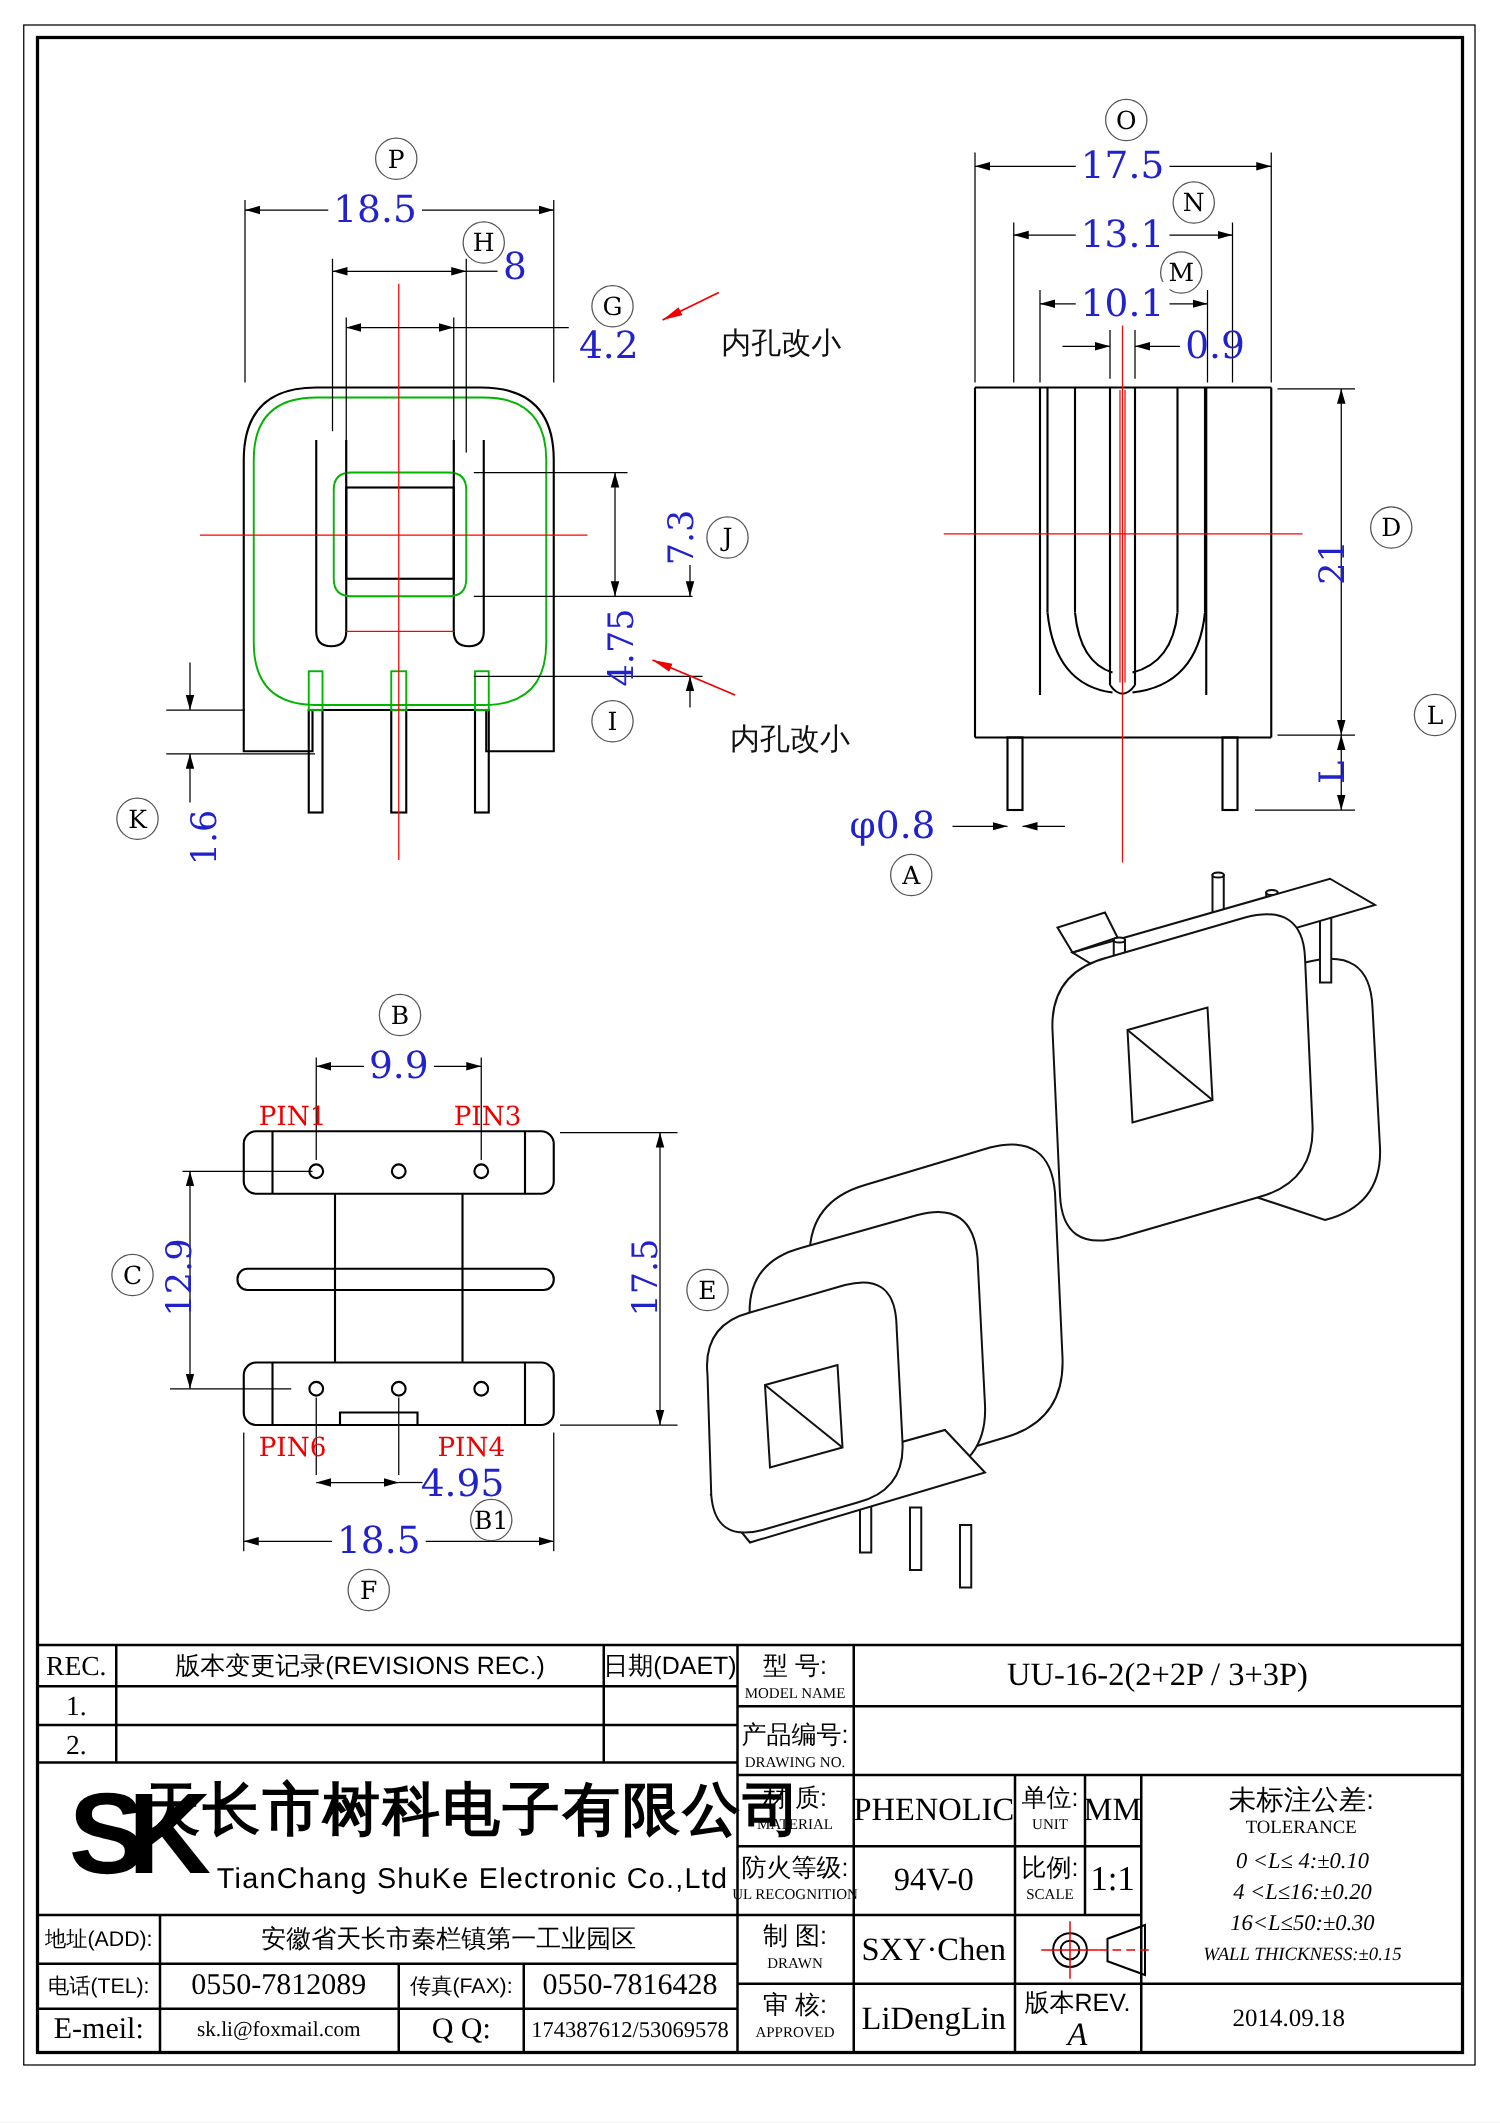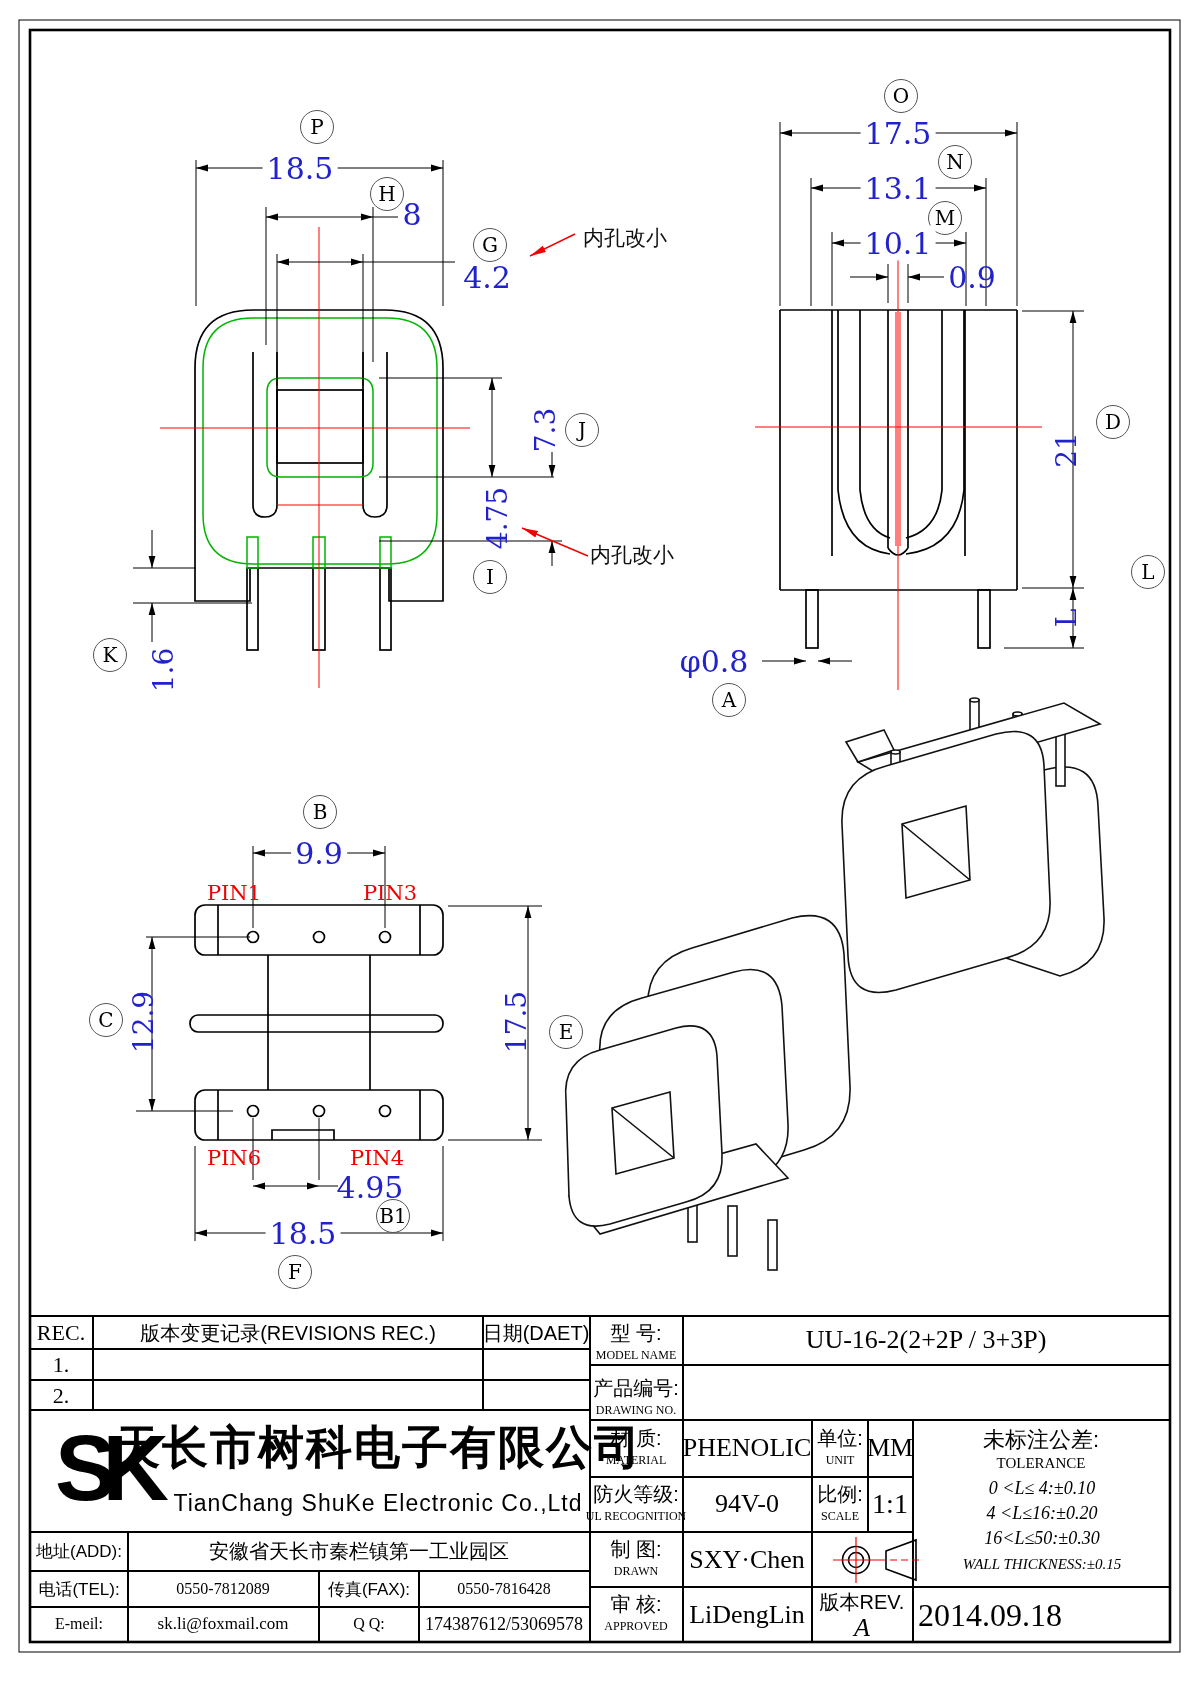--- a/index.html
+++ b/index.html
@@ -8,27 +8,27 @@
   svg{position:absolute;left:0;top:0;}
   .t{position:absolute;transform:translate(-50%,-50%);white-space:nowrap;}
   .dim{color:#2222cc;font-family:"DejaVu Serif",serif;font-size:30px;}
   .dimv{color:#2222cc;font-family:"DejaVu Serif",serif;font-size:28px;
         transform:translate(-50%,-50%) rotate(-90deg);}
   .wbg{background:#fff;padding:0 4px;}
   .circ{width:34px;height:34px;border:1.6px solid #555;border-radius:50%;
         display:flex;align-items:center;justify-content:center;
         font-family:"DejaVu Serif",serif;font-size:20px;color:#000;box-sizing:border-box;}
   .pinlbl{color:#f00000;font-family:"DejaVu Serif",serif;font-size:21px;}
-  .note{color:#111;font-size:21px;font-family:Liberation Mono, monospace;}
+  .note{color:#111;font-size:24px;font-family:Liberation Mono, monospace;margin-top:36px;}
   .tb{font-family:"Liberation Sans",sans-serif;color:#000;}
   .cn20{font-size:20px;font-family:"Liberation Sans",sans-serif;}
   .cn17{font-size:17px;font-family:"Liberation Sans",sans-serif;}
   .en12{font-size:12px;font-family:"Liberation Serif",serif;}
   .val26{font-size:26px;font-family:"Liberation Serif",serif;}
-  .val22{font-size:16px;font-family:"Liberation Serif",serif;}
+  .val22{font-size:24px;font-family:"Liberation Serif",serif;}
   .ital{font-style:italic;font-family:"Liberation Serif",serif;}
   .logo{font-family:"Liberation Sans",sans-serif;font-weight:900;font-size:92px;
         letter-spacing:-14px;color:#000;}
   .cname{font-size:46px;font-weight:600;letter-spacing:2px;font-family:"Liberation Serif",serif;}
   .ename{font-size:23px;font-family:Liberation Sans, sans-serif;letter-spacing:1px;}
   .tolrow{position:absolute;width:244px;display:flex;justify-content:center;
           font-size:18px;}
 </style>
 </head>
 <body>
@@ -364,15 +364,15 @@
 
 <span class="t cn20" style="left:636px;top:1549px">制  图:</span>
 <span class="t en12" style="left:636px;top:1571px">DRAWN</span>
 <span class="t val26" style="left:747px;top:1560px">SXY·Chen</span>
 
 <span class="t cn20" style="left:636px;top:1604px">审  核:</span>
 <span class="t en12" style="left:636px;top:1626px">APPROVED</span>
 <span class="t val26" style="left:747px;top:1615px">LiDengLin</span>
 <span class="t cn20" style="left:862px;top:1602px">版本REV.</span>
 <span class="t val26 ital" style="left:862px;top:1628px">A</span>
-<span class="t val26" style="left:990px;top:1615px;font-size:32px">2014.09.18</span>
+<span class="t val26" style="left:1031px;top:1615px;font-size:20px">2014.09.18</span>
 
 </div>
 
 </body></html>

